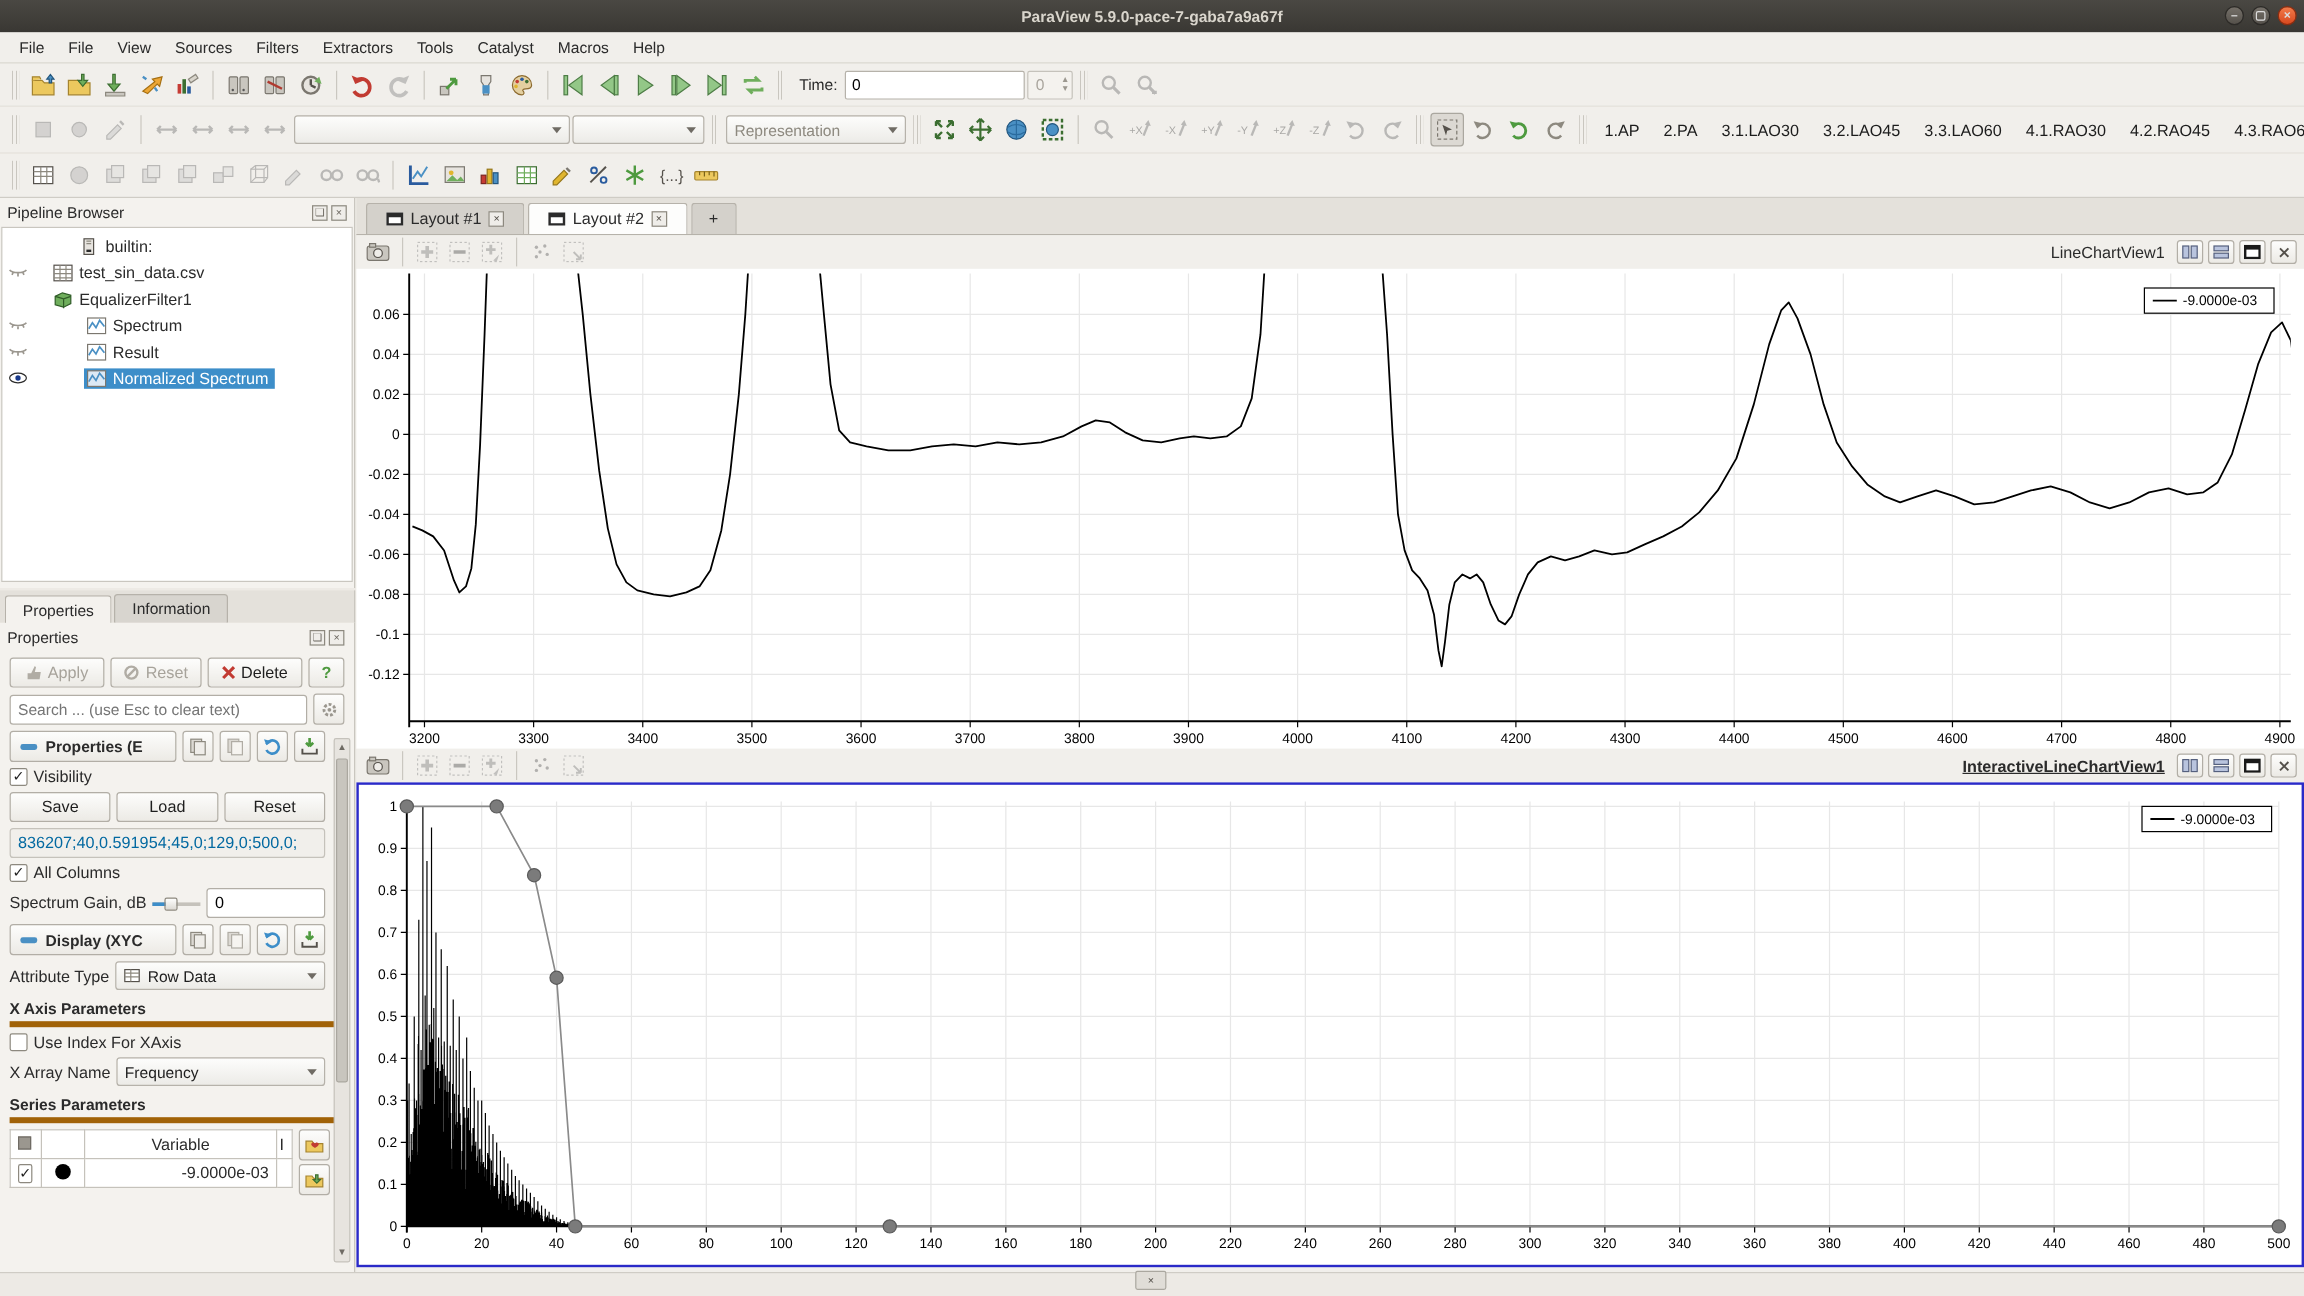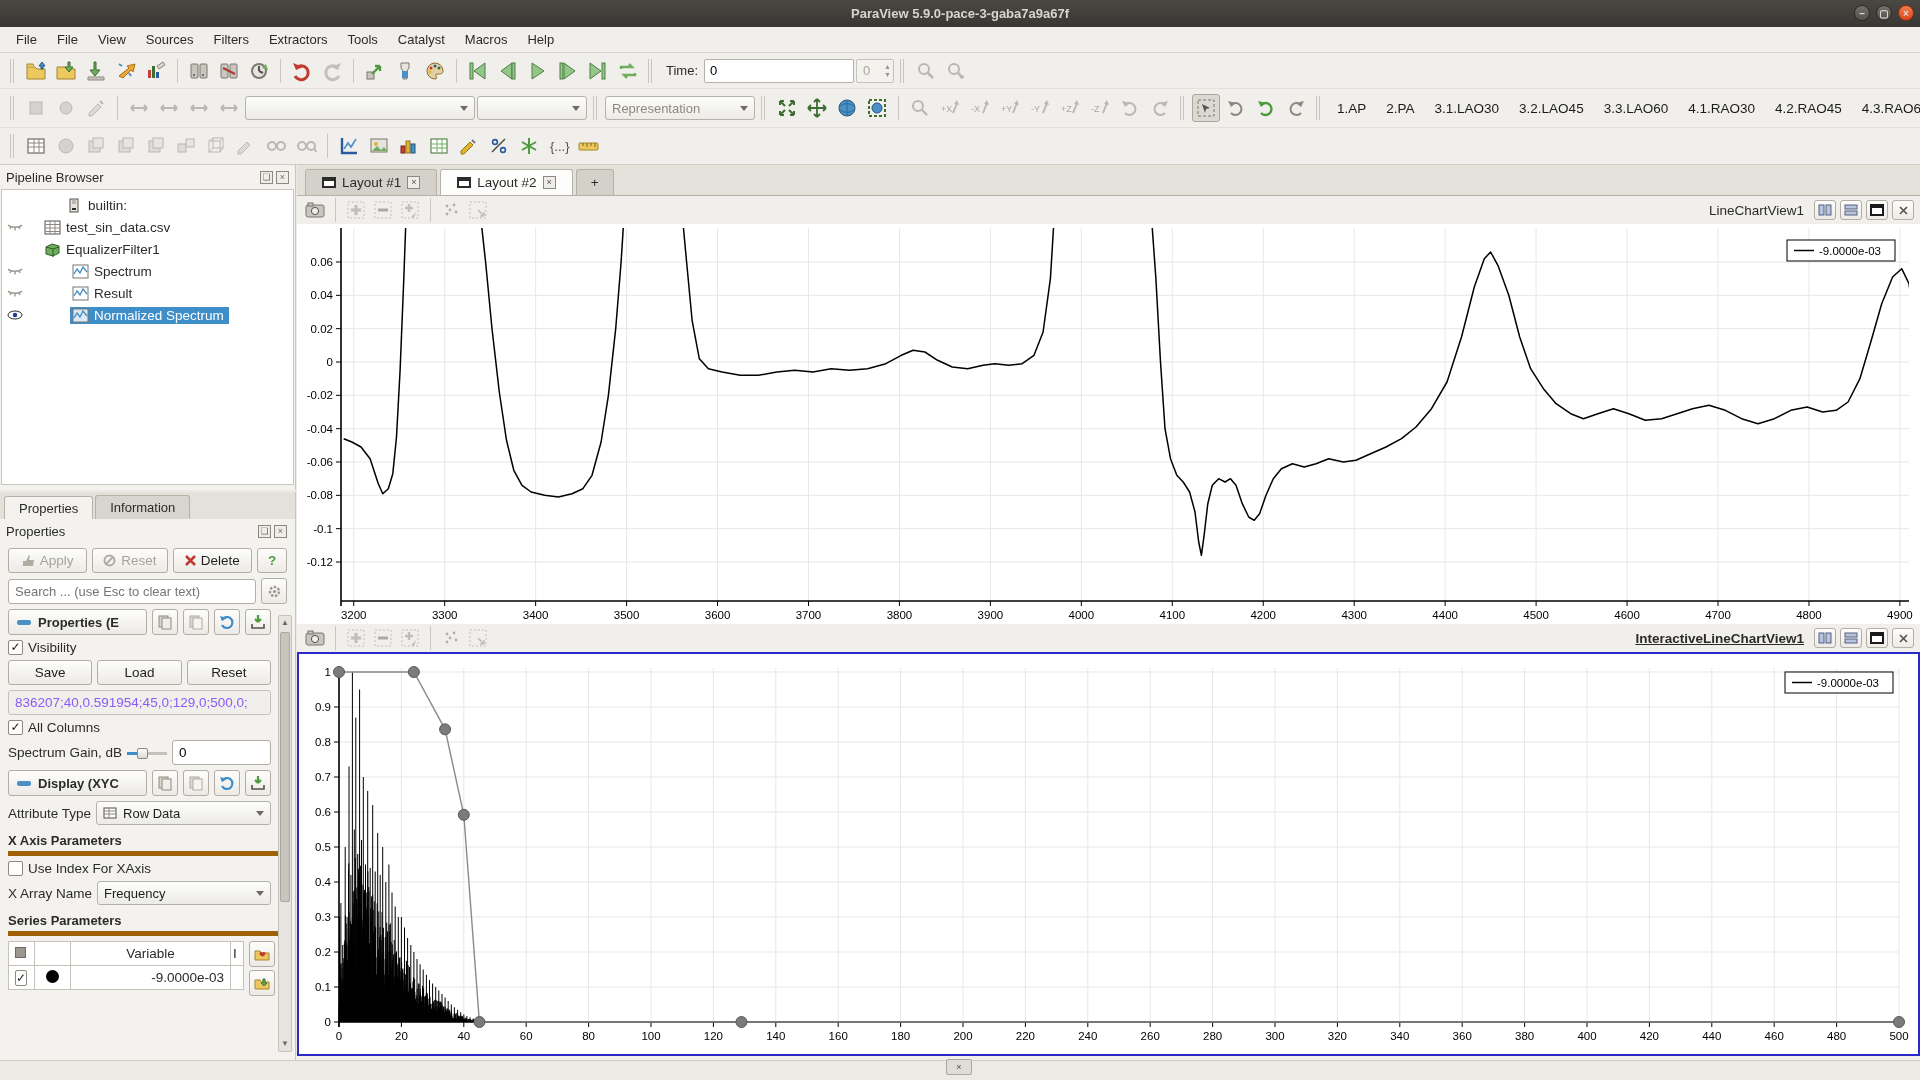--- a/index.html
+++ b/index.html
@@ -50,21 +50,21 @@
   #props-dock { position:absolute; left:0; top:519px; width:296px; height:541px; background:#f4f2ee; border-right:1px solid #c9c6bf; padding:0 2px; }
   .prow { display:flex; align-items:center; gap:5px; margin:5px 6px 0 6px; }
   .btn { background:linear-gradient(#fdfdfc,#eceae5); border:1px solid #b2aea6; border-radius:3px; height:25px; display:flex; align-items:center; justify-content:center; gap:5px; padding:0 10px; font-size:13.5px; color:#1e1e1e; }
   .btn.disabled { color:#a7a39b; }
   .search-input { flex:1; height:25px; border:1px solid #b2aea6; border-radius:3px; background:#fff; padding:0 6px; font-size:13px; color:#9b978f; }
   .secbar { flex:1; background:linear-gradient(#fdfdfc,#eceae5); border:1px solid #b2aea6; border-radius:3px; height:26px; display:flex; align-items:center; gap:7px; padding:0 8px; font-weight:bold; overflow:hidden; white-space:nowrap; }
   .dash-ic { width:14px; height:5px; background:#4a90c4; border-radius:2px; flex:none; }
   .sq-btn { width:26px; height:26px; flex:none; border:1px solid #b2aea6; border-radius:3px; background:linear-gradient(#fdfdfc,#eceae5); display:flex; align-items:center; justify-content:center; }
   .cb { width:15px; height:15px; background:#fff; border:1px solid #8d897f; border-radius:2px; flex:none; text-align:center; line-height:13px; font-size:12px; color:#1e1e1e; }
   .input { height:25px; border:1px solid #b2aea6; border-radius:3px; background:#fff; padding:0 6px; font-size:13.5px; }
-  .input.dis { background:#f1efeb; color:#8b5cf6; border-color:#c5c2bb; }
+  .input.dis { background:#f1efeb; color:#0369a1; border-color:#c5c2bb; }
   .phdr { margin:8px 6px 2px 6px; font-weight:bold; border-bottom:5px solid #a16207; padding-bottom:3px; }
   .stable { border:1px solid #aaa79f; background:#fff; border-collapse:collapse; }
   .stable td { border:1px solid #c5c2bb; height:24px; padding:0 6px; font-size:13.5px; }
   .vscroll { position:absolute; right:3px; top:96px; width:14px; bottom:8px; background:#e7e4df; border:1px solid #c5c2bb; border-radius:2px; }
   .vthumb { position:absolute; left:1px; right:1px; top:16px; height:62%; background:#c8c5be; border:1px solid #aaa79f; border-radius:2px; }
   .varr { position:absolute; left:0; right:0; height:14px; text-align:center; font-size:8px; color:#6f6b64; line-height:14px; }
 
   
   #layout-bar { position:absolute; left:297px; top:165px; width:1623px; height:31px; background:#e4e1db; border-bottom:1px solid #b6b2aa; display:flex; align-items:flex-end; padding-left:8px; }
   .ltab { display:flex; align-items:center; gap:6px; padding:5px 16px; border:1px solid #b6b2aa; border-bottom:none; border-radius:3px 3px 0 0; background:#d4d1cb; margin-right:3px; font-size:13.5px; }
@@ -85,21 +85,21 @@
   #chart-box-bottom { height:404px; border:2px solid #2a2ac8; }
   svg text { font-family:"Liberation Sans",sans-serif; }
 
   #statusbar { position:absolute; left:0; top:1060px; width:1920px; height:20px; background:#edeae5; border-top:1px solid #cfccc5; }
   #status-handle { position:absolute; left:946px; top:-2px; width:26px; height:16px; background:#e0ddd7; border:1px solid #aaa79f; border-radius:2px; text-align:center; font-size:9px; line-height:14px; color:#55514b; }
 </style>
 </head>
 <body>
 
 <div id="titlebar">
-  <span>ParaView 5.9.0-pace-3-gaba7a9a67f</span>
+  <span>ParaView 5.9.0-pace-7-gaba7a9a67f</span>
   <span class="winbtns">
     <span class="wbtn">–</span>
     <span class="wbtn">▢</span>
     <span class="wbtn close">×</span>
   </span>
 </div>
 
 <div id="menubar">
   <span class="menu-item">File</span>
   <span class="menu-item">File</span>

